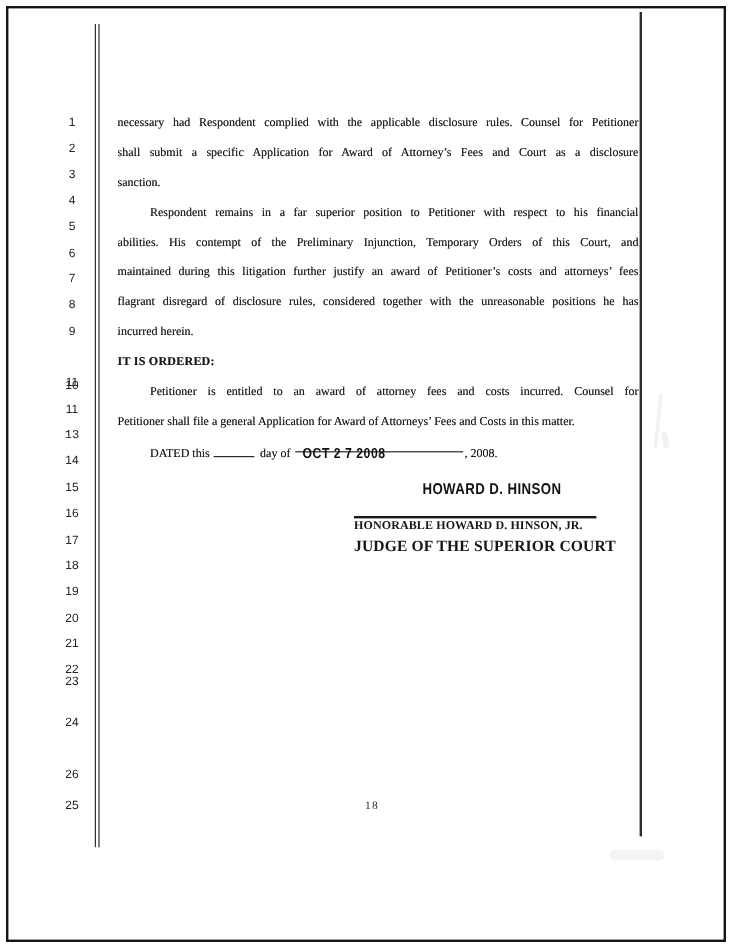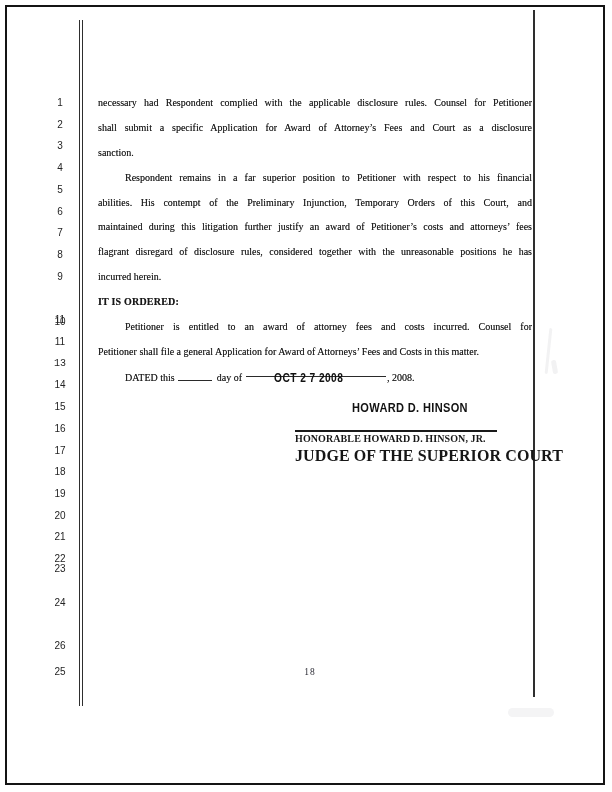--- a/index.html
+++ b/index.html
@@ -32,41 +32,41 @@
   .bline.just{text-align:justify;text-align-last:justify;white-space:normal;}
   .bline.ind{text-indent:27px;}
   .bline.strong{font-weight:600;letter-spacing:0.2px;}
   .dated-row{height:24.9px;text-indent:27px;white-space:nowrap;}
   .blank-short{
     display:inline-block;width:34px;height:12px;margin:0 5px 0 3px;
     border-bottom:1.2px solid #2a2a2a;
   }
   .date-underline{
     display:inline-block;width:140px;height:12px;margin:0 1px 0 4px;
-    border-bottom:1.2px solid #2a2a2a;text-align:center;text-indent:0;
+    border-bottom:1.2px solid #2a2a2a;text-indent:0;
     padding-right:14px;box-sizing:border-box;vertical-align:baseline;
   }
   .date-stamp{
     display:inline-block;font-family:"Liberation Sans",sans-serif;
     font-weight:700;font-size:12px;letter-spacing:0.5px;
     transform:scaleX(0.85);transform-origin:center bottom;
     position:relative;top:1px;color:#111;text-shadow:none;
   }
   .sig-stamp{
     position:absolute;left:352px;top:400px;
     font-family:"Liberation Sans",sans-serif;font-weight:700;font-size:13px;
     letter-spacing:0.4px;transform:scaleX(0.85);transform-origin:left top;color:#121212;
   }
   .sig-rule{position:absolute;left:295px;top:430px;width:202px;height:1.8px;background:#1a1a1a;}
   .sig-name{
     position:absolute;left:295px;top:433px;font-size:10px;font-weight:600;
     letter-spacing:0.1px;color:#161616;white-space:nowrap;
   }
   .sig-title{
-    position:absolute;left:295px;top:447px;font-size:16px;font-weight:600;
+    position:absolute;left:295px;top:447px;font-size:13px;font-weight:600;
     letter-spacing:0.1px;color:#161616;white-space:nowrap;
   }
   .page-number{
     position:absolute;left:296px;top:667px;width:28px;text-align:center;
     font-size:9.5px;color:#2a2a33;letter-spacing:1px;
   }
   .smudge{position:absolute;background:rgba(40,40,50,0.06);border-radius:2px;}
   .smudge-a{left:547px;top:328px;width:3px;height:46px;transform:rotate(6deg);}
   .smudge-b{left:508px;top:708px;width:46px;height:9px;border-radius:6px;background:rgba(40,40,50,0.05);}
   .smudge-c{left:552px;top:360px;width:5px;height:14px;transform:rotate(-10deg);}

